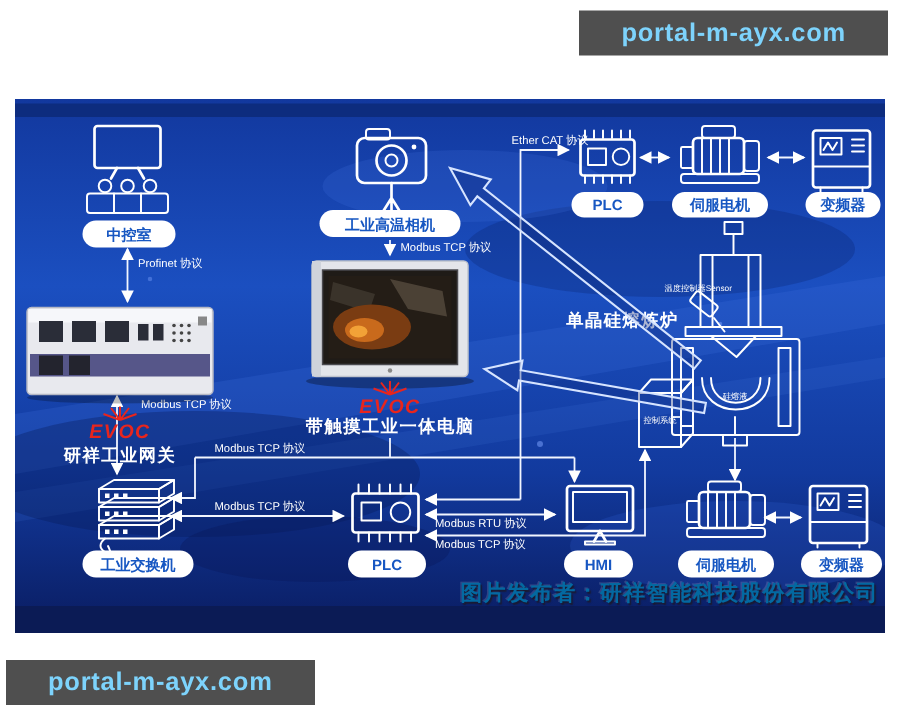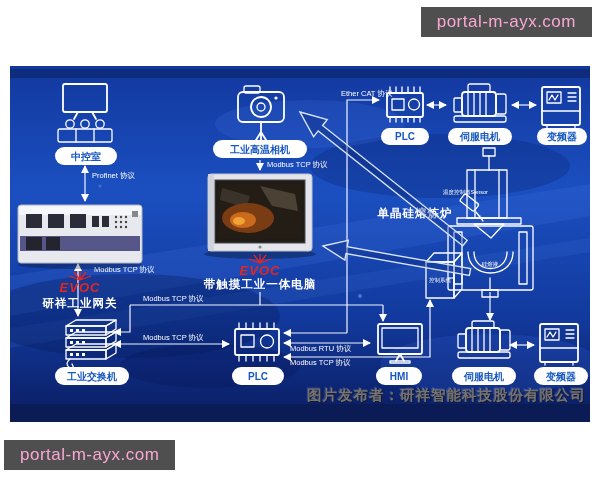--- a/index.html
+++ b/index.html
@@ -2,28 +2,28 @@
 <html><head>
 <meta charset="utf-8">
 <style>
   html,body{margin:0;padding:0;}
   body{
     width:600px;height:480px;position:relative;background:#ffffff;
     font-family:"Liberation Sans", sans-serif;overflow:hidden;
   }
   .panel{position:absolute;left:10px;top:66px;width:580px;height:356px;}
   .watermark{
-    position:absolute;background:#4f4f4f;color:#f9a8d4;
+    position:absolute;background:#4f4f4f;color:#7dd3fc;
     font-family:"Liberation Sans", sans-serif;font-size:17px;
-    padding:5px 16px;letter-spacing:.5px;white-space:nowrap;
+    padding:5px 28px;letter-spacing:.5px;white-space:nowrap;font-weight:bold;
   }
   .wm-top{right:8px;top:7px;}
   .wm-bottom{left:4px;top:440px;}
   .publisher{
-    position:absolute;right:14px;top:386px;color:#737373;
+    position:absolute;right:14px;top:386px;color:#0369a1;
     font-size:14.5px;font-weight:bold;letter-spacing:1px;white-space:nowrap;
     text-shadow:1px 1px 1px #1a1a2e, -1px -1px 0 rgba(255,255,255,.15);
   }
   svg text{font-family:"Liberation Sans", sans-serif;}
   .pill-rect{fill:#ffffff;}
   .pill-text{font-size:10px;font-weight:bold;fill:#1757c2;text-anchor:middle;}
   .proto{font-size:7.5px;fill:#ffffff;}
   .dev-label{font-size:11.5px;font-weight:bold;fill:#ffffff;text-anchor:middle;letter-spacing:1px;}
   .tiny{font-size:5.5px;fill:#ffffff;}
   .evoc{font-size:13px;font-weight:bold;font-style:italic;fill:#e8251d;text-anchor:middle;letter-spacing:1px;}

